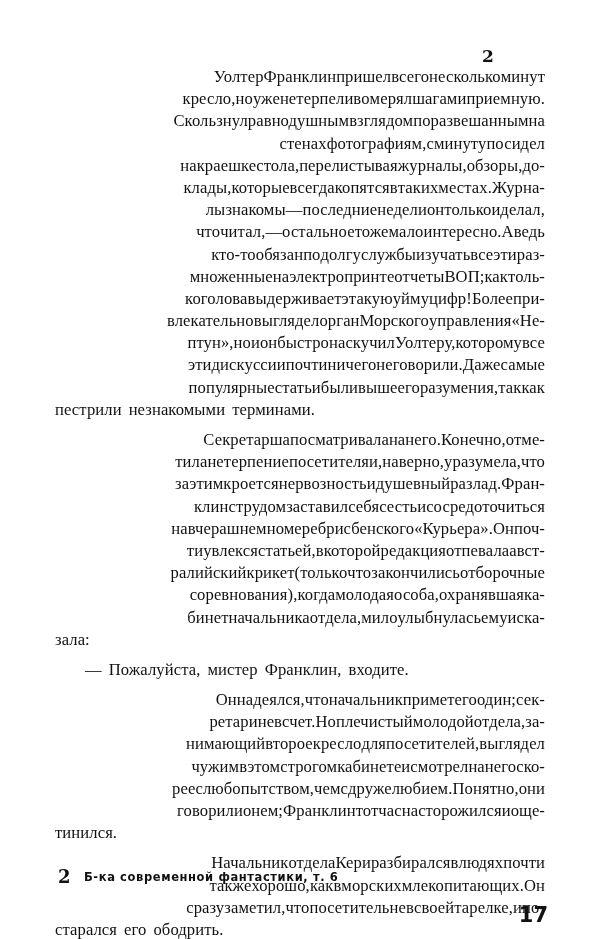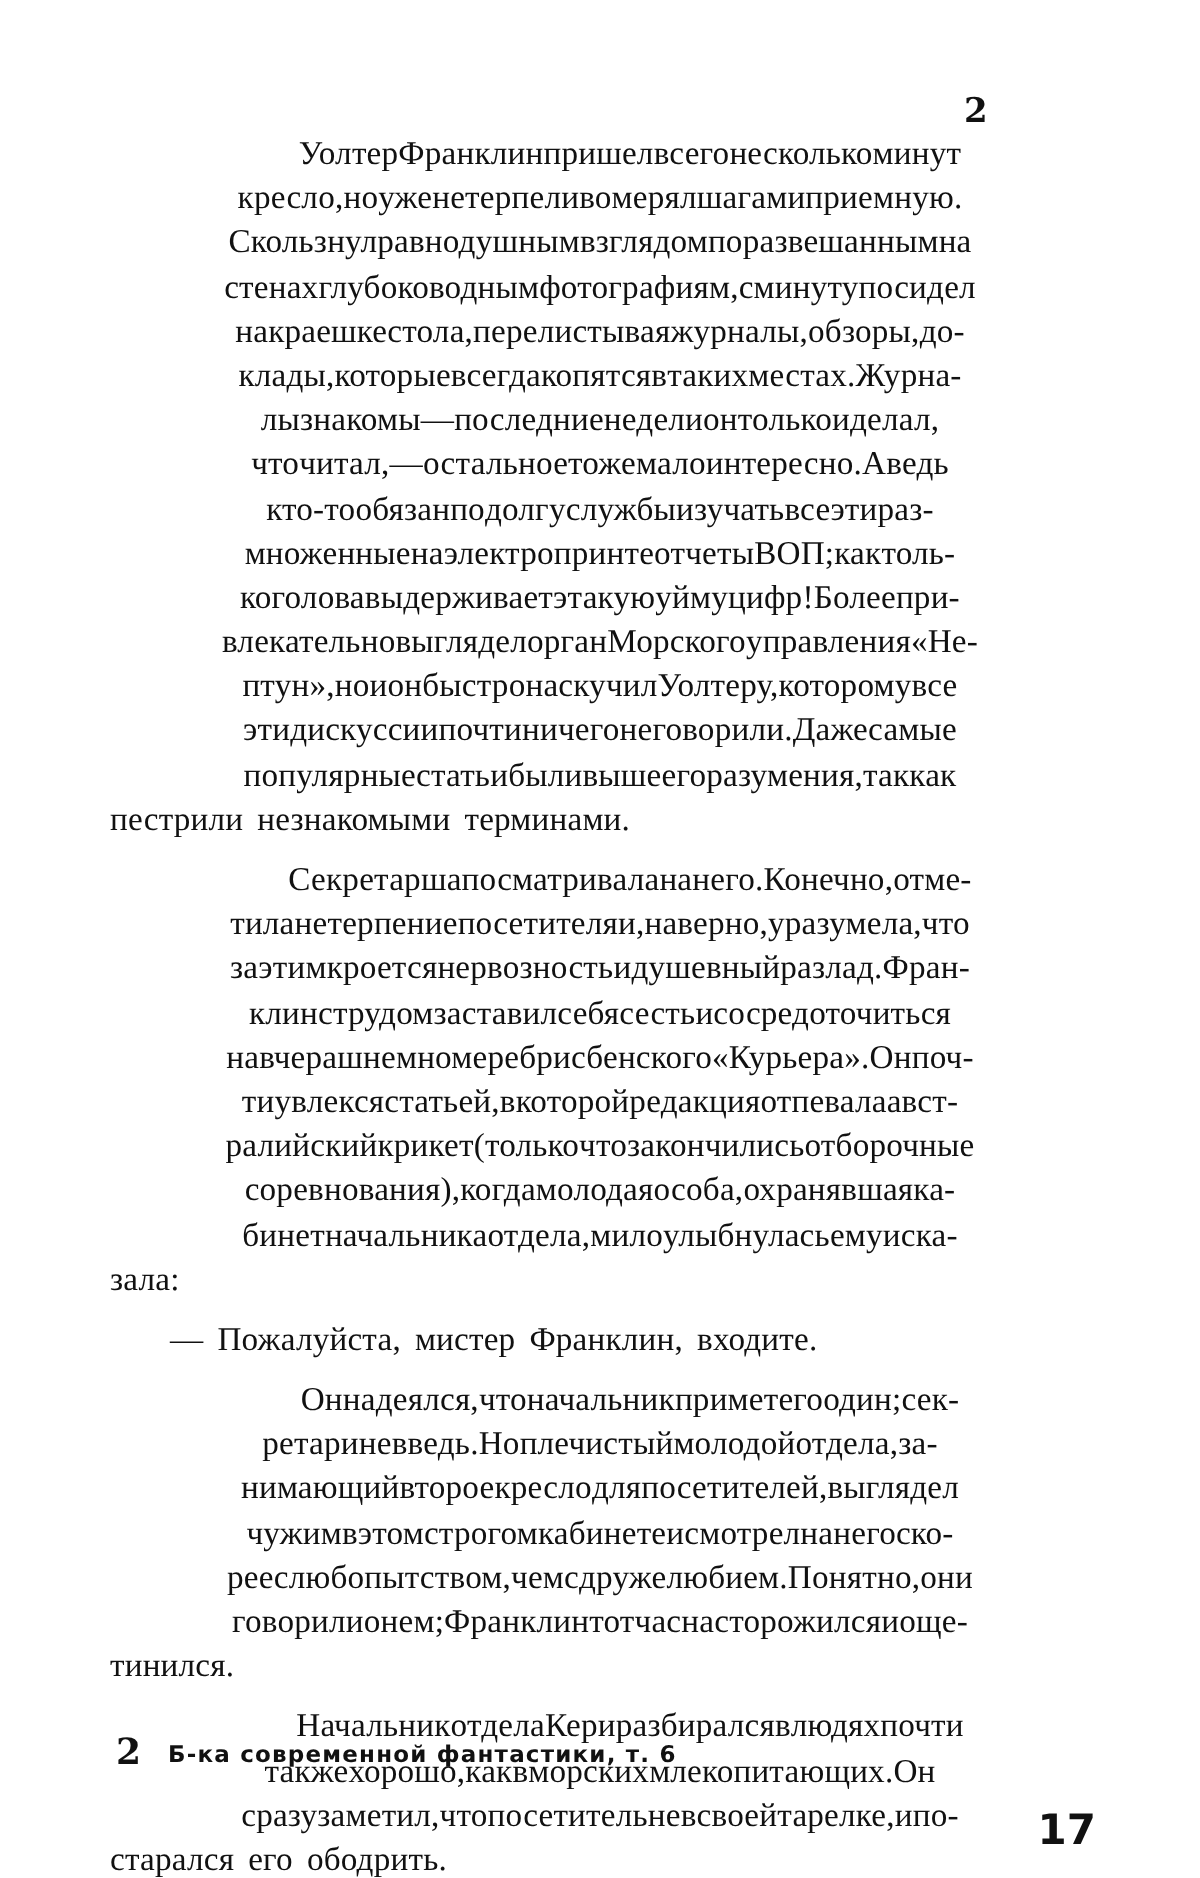--- a/index.html
+++ b/index.html
@@ -29,21 +29,21 @@
       font-size: 17px;
     }
     .body-text {
       position: absolute;
       top: 66px;
       left: 55px;
       width: 490px;
     }
     .line {
       display: flex;
-      justify-content: center;
+      justify-content: flex-end;
       height: 22.2px;
       line-height: 22.2px;
       font-size: 16.6px;
       white-space: nowrap;
       letter-spacing: 0.1px;
       font-family: "Liberation Serif", serif;
       transform-origin: left center;
     }
     .line.indent { padding-left: 30px; }
     .line.last { justify-content: flex-start; }
@@ -108,21 +108,20 @@
       <div class="line">
         <span>Скользнул</span>
         <span>равнодушным</span>
         <span>взглядом</span>
         <span>по</span>
         <span>развешанным</span>
         <span>на</span>
       </div>
       <div class="line">
         <span>стенах</span>
-        <span>глубоководным</span>
         <span>фотографиям,</span>
         <span>с</span>
         <span>минуту</span>
         <span>посидел</span>
       </div>
       <div class="line">
         <span>на</span>
         <span>краешке</span>
         <span>стола,</span>
         <span>перелистывая</span>
@@ -334,21 +333,21 @@
         <span>начальник</span>
         <span>примет</span>
         <span>его</span>
         <span>один;</span>
         <span>сек-</span>
       </div>
       <div class="line">
         <span>ретари</span>
         <span>не</span>
         <span>в</span>
-        <span>ведь.</span>
+        <span>счет.</span>
         <span>Но</span>
         <span>плечистый</span>
         <span>молодой</span>
         <span>отдела,</span>
         <span>за-</span>
       </div>
       <div class="line">
         <span>нимающий</span>
         <span>второе</span>
         <span>кресло</span>

